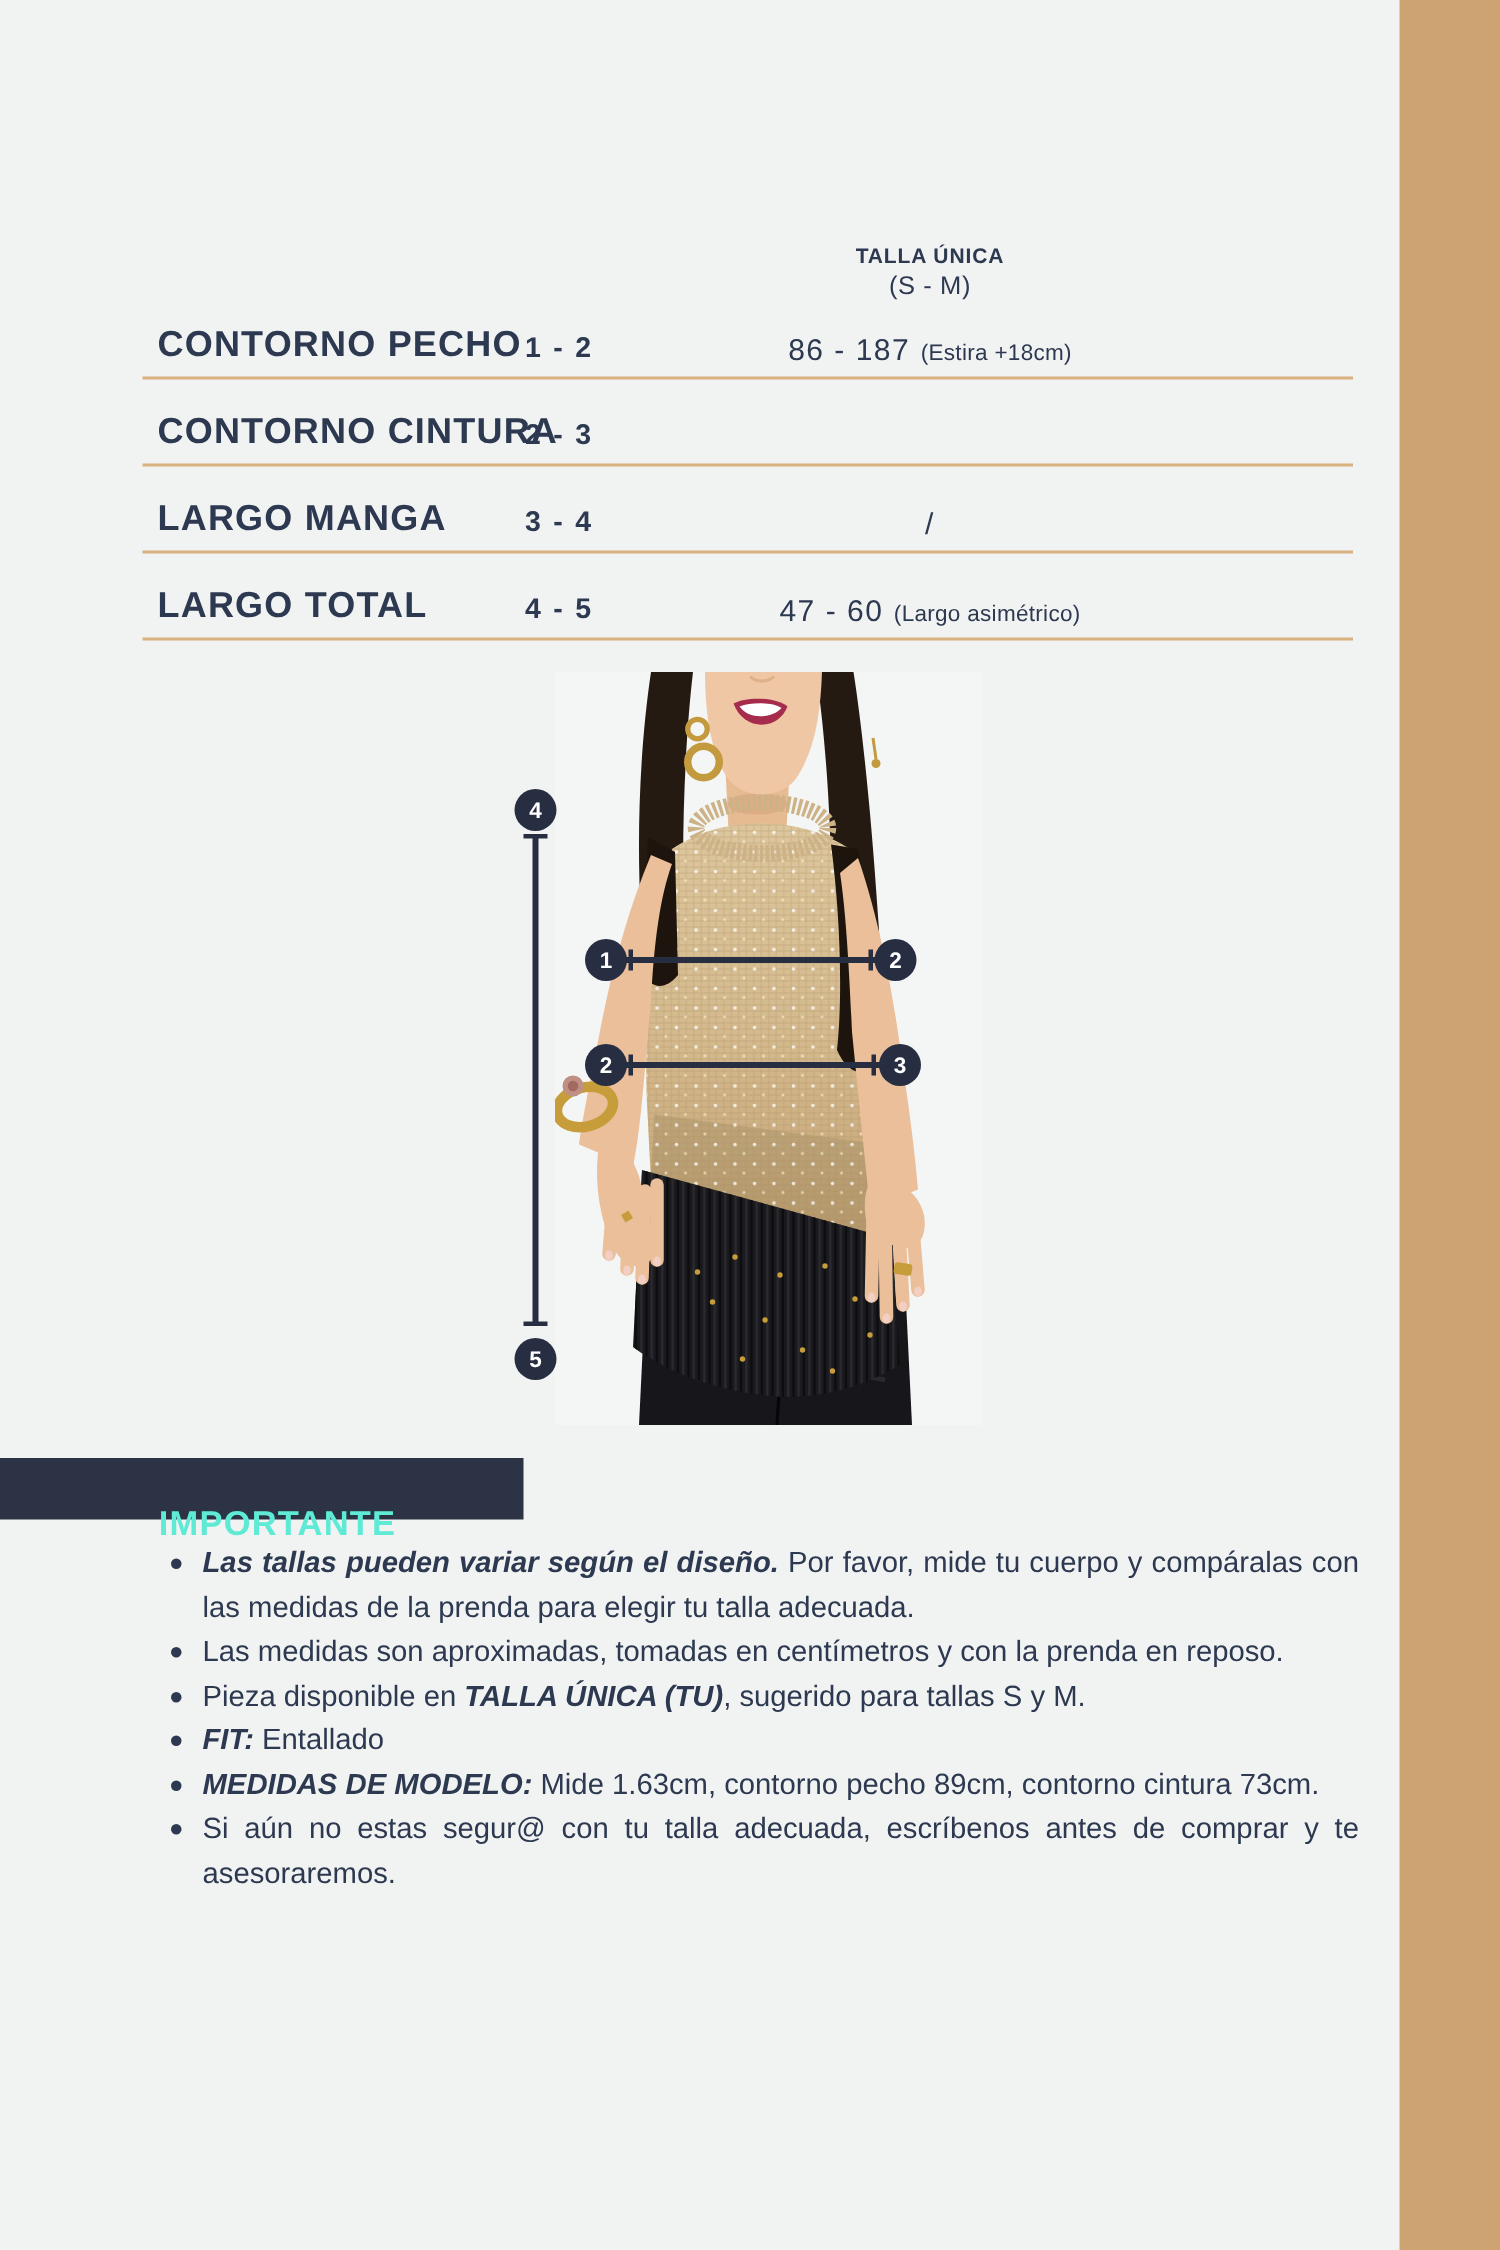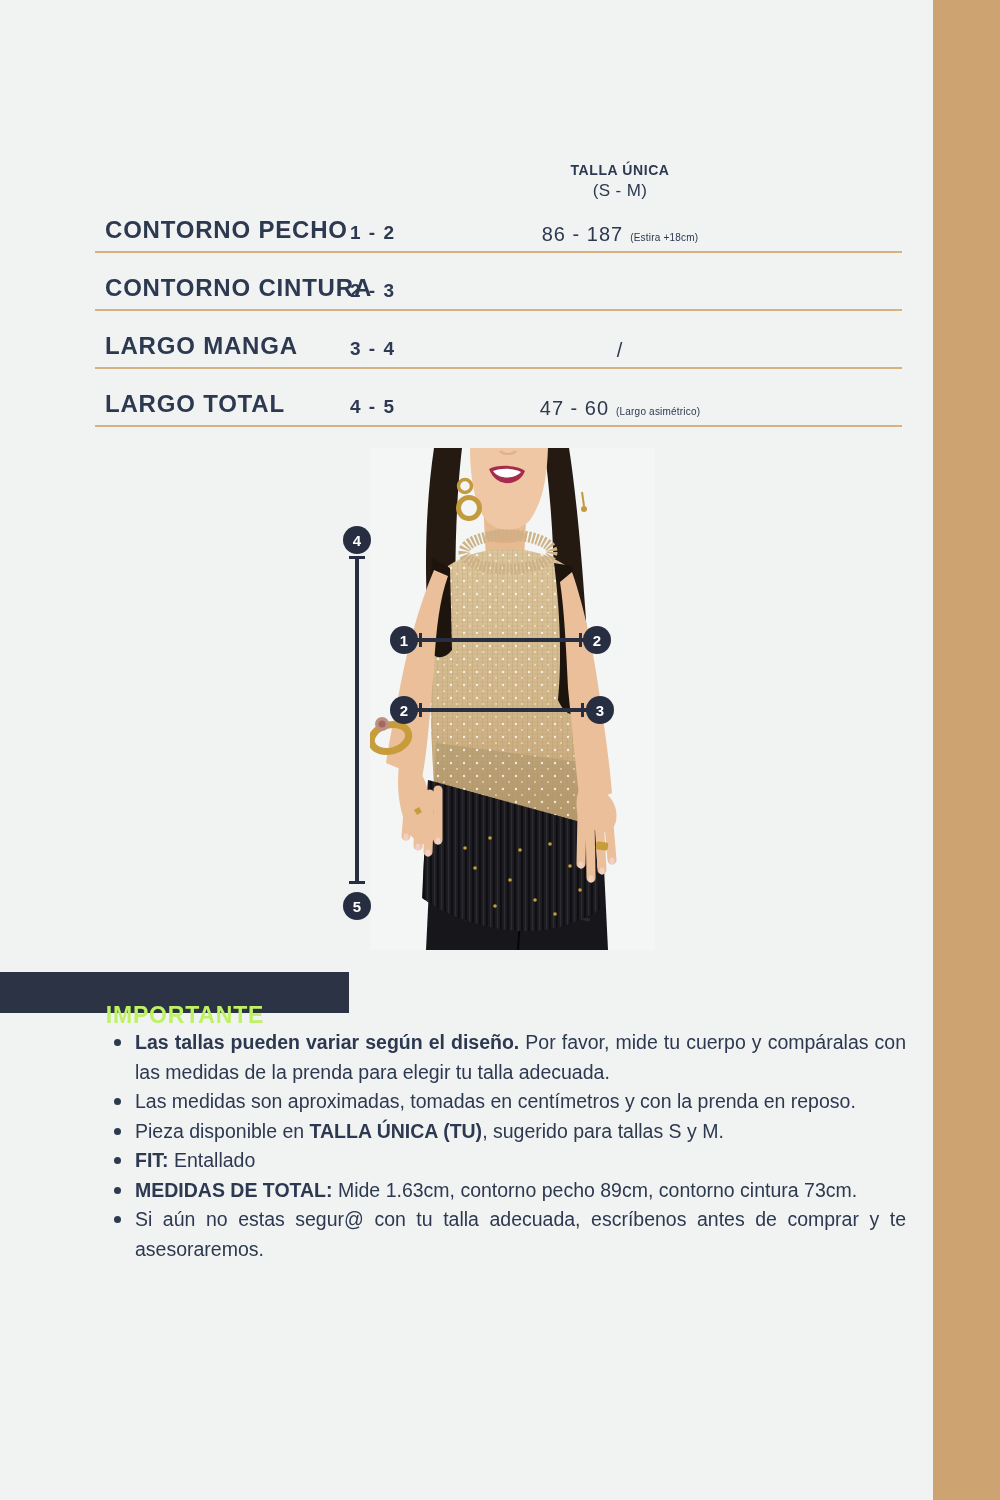--- a/index.html
+++ b/index.html
@@ -13,44 +13,44 @@
   
   .thead{position:absolute;left:380px;top:162px;width:480px;text-align:center;}
   .ttitle{font-size:14px;font-weight:700;letter-spacing:.6px;}
   .tsub{font-size:17px;margin-top:3px;letter-spacing:.4px;}
   .trow{position:absolute;left:95px;width:807px;height:34px;box-sizing:border-box;
         border-bottom:2px solid #d9b07f;}
   .trow .tlabel{position:absolute;left:10px;bottom:7px;font-size:24px;font-weight:700;letter-spacing:.8px;}
   .trow .trange{position:absolute;left:255px;bottom:7px;font-size:19px;font-weight:700;letter-spacing:1.5px;}
   .trow .tvalue{position:absolute;left:305px;bottom:5px;width:440px;text-align:center;
                 font-size:20px;letter-spacing:1px;white-space:nowrap;}
-  .trow .note{font-size:10px;letter-spacing:.2px;margin-left:7px;}
+  .trow .note{font-size:15px;letter-spacing:.2px;margin-left:7px;}
   .trow .note:empty{display:none;}
   .r1{top:219px;} .r2{top:277px;} .r3{top:335px;} .r4{top:393px;}
 
   
   .photo{position:absolute;left:370px;top:448px;width:285px;height:502px;z-index:1;}
 
   
   .mline{position:absolute;background:#272e42;z-index:4;}
   .marker{position:absolute;width:28px;height:28px;border-radius:50%;background:#272e42;
           color:#fff;font-size:15px;font-weight:700;display:flex;align-items:center;
           justify-content:center;z-index:5;}
 
   
   .banner{position:absolute;left:0;top:972px;width:349px;height:41px;background:#2b3345;
           display:flex;align-items:center;justify-content:center;box-sizing:border-box;padding-left:21px;}
-  .banner span{color:#bef264;font-size:23px;font-weight:700;letter-spacing:.8px;margin-top:45px;}
+  .banner span{color:#5eead4;font-size:23px;font-weight:700;letter-spacing:.8px;margin-top:45px;}
 
   .notes{position:absolute;left:112px;top:1028px;width:794px;margin:0;padding:0;list-style:none;
          font-size:19.5px;line-height:29.5px;text-align:justify;}
   .notes li{position:relative;padding-left:23px;}
   .notes li::before{content:"";position:absolute;left:2px;top:11px;width:7px;height:7px;
                     border-radius:50%;background:#2d3950;}
-  .notes .b{font-weight:700;}
+  .notes .b{font-weight:700;font-style:italic;}
 </style>
 </head>
 <body>
 
 <div class="page">
   <div class="stripe"></div>
 
   <div class="thead">
     <div class="ttitle">TALLA ÚNICA</div>
     <div class="tsub">(S - M)</div>
@@ -226,16 +226,16 @@
 
   <div class="banner">
     <span>IMPORTANTE</span>
   </div>
 
   <ul class="notes">
     <li><span class="pre"></span><span class="b">Las tallas pueden variar según el diseño.</span><span class="post"> Por favor, mide tu cuerpo y compáralas con las medidas de la prenda para elegir tu talla adecuada.</span></li>
     <li><span class="pre">Las medidas son aproximadas, tomadas en centímetros y con la prenda en reposo.</span><span class="b"></span><span class="post"></span></li>
     <li><span class="pre">Pieza disponible en </span><span class="b">TALLA ÚNICA (TU)</span><span class="post">, sugerido para tallas S y M.</span></li>
     <li><span class="pre"></span><span class="b">FIT:</span><span class="post"> Entallado</span></li>
-    <li><span class="pre"></span><span class="b">MEDIDAS DE TOTAL:</span><span class="post"> Mide 1.63cm, contorno pecho 89cm, contorno cintura 73cm.</span></li>
+    <li><span class="pre"></span><span class="b">MEDIDAS DE MODELO:</span><span class="post"> Mide 1.63cm, contorno pecho 89cm, contorno cintura 73cm.</span></li>
     <li><span class="pre">Si aún no estas segur@ con tu talla adecuada, escríbenos antes de comprar y te asesoraremos.</span><span class="b"></span><span class="post"></span></li>
   </ul>
 </div>
 
 </body></html>

